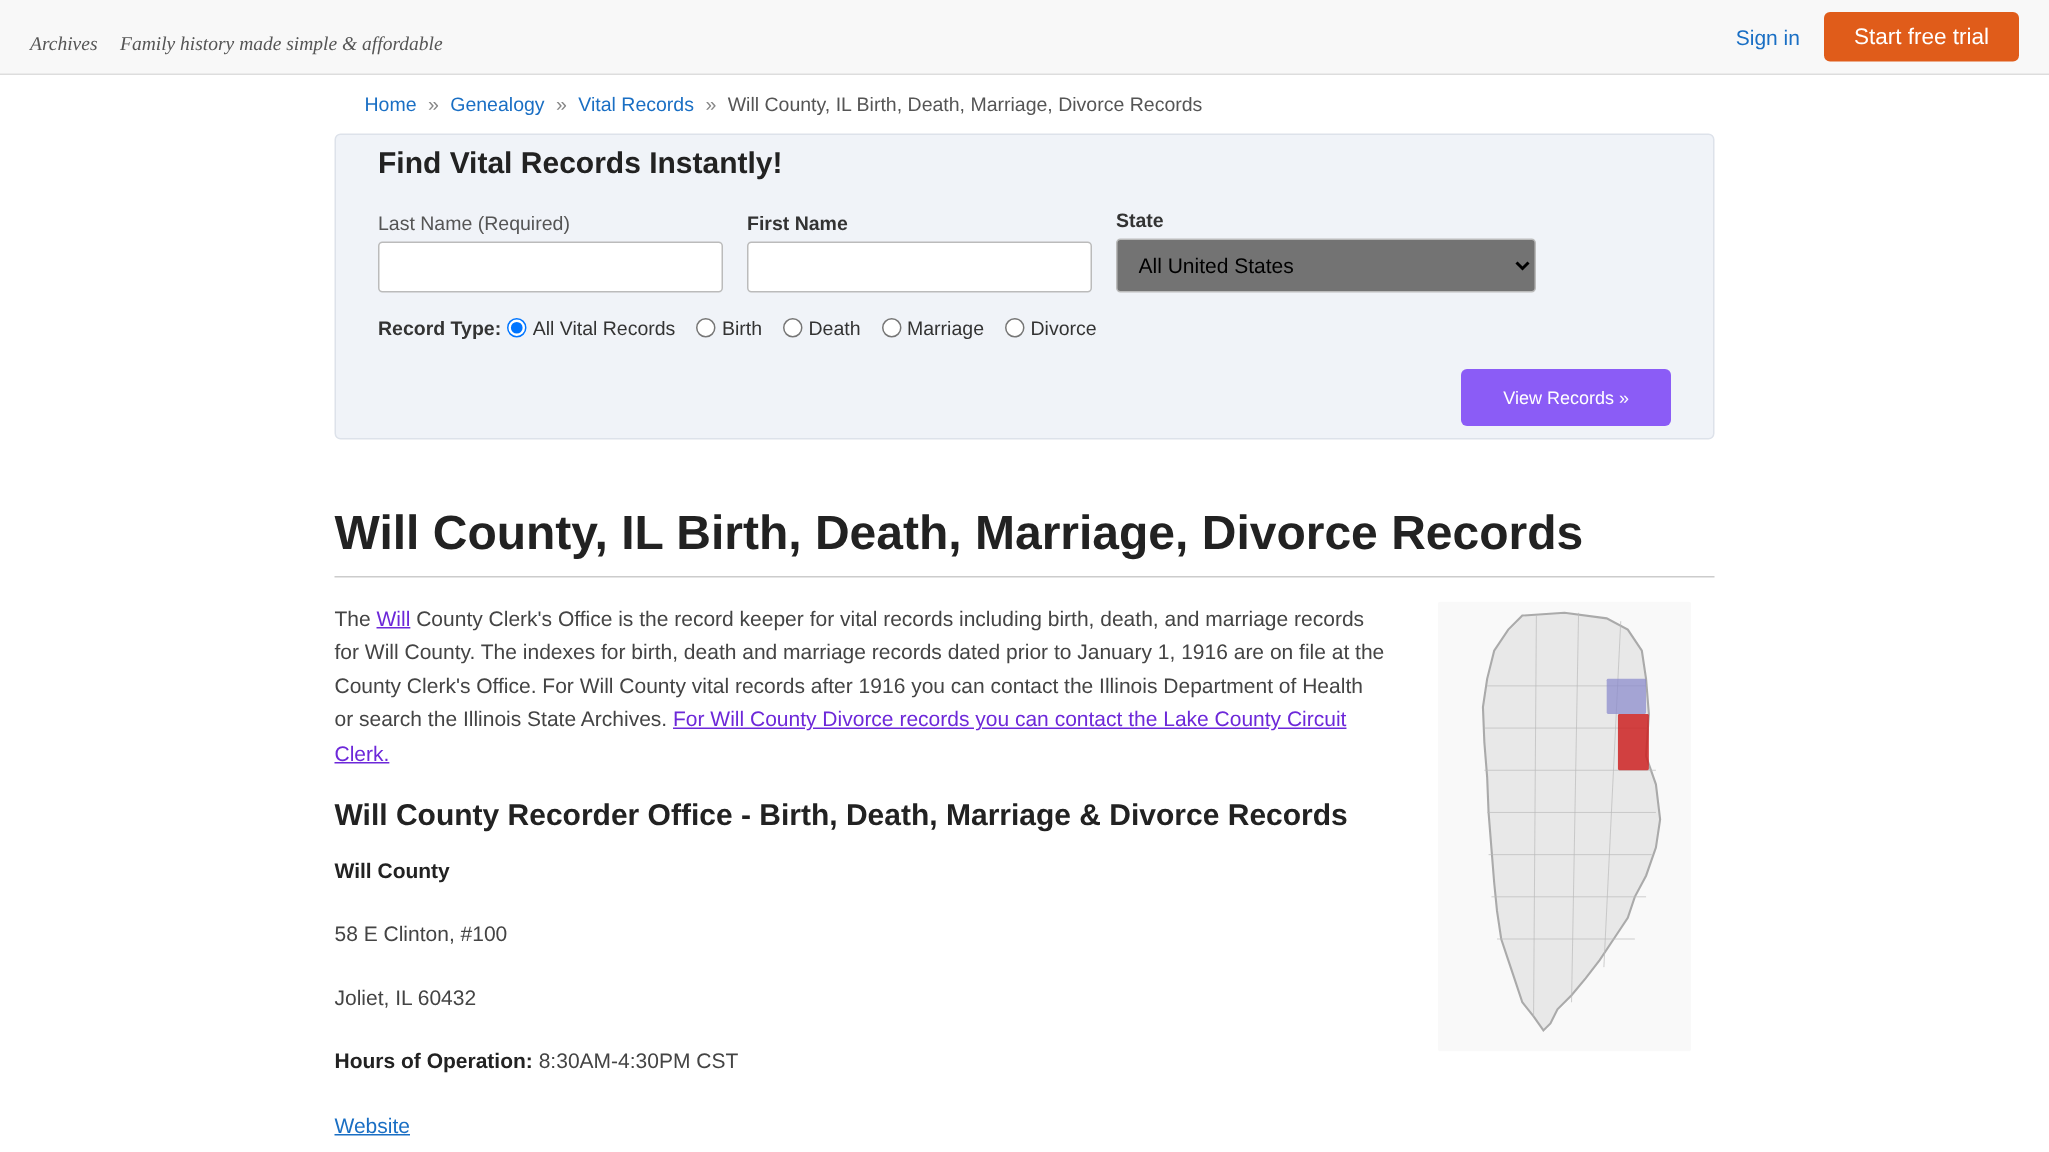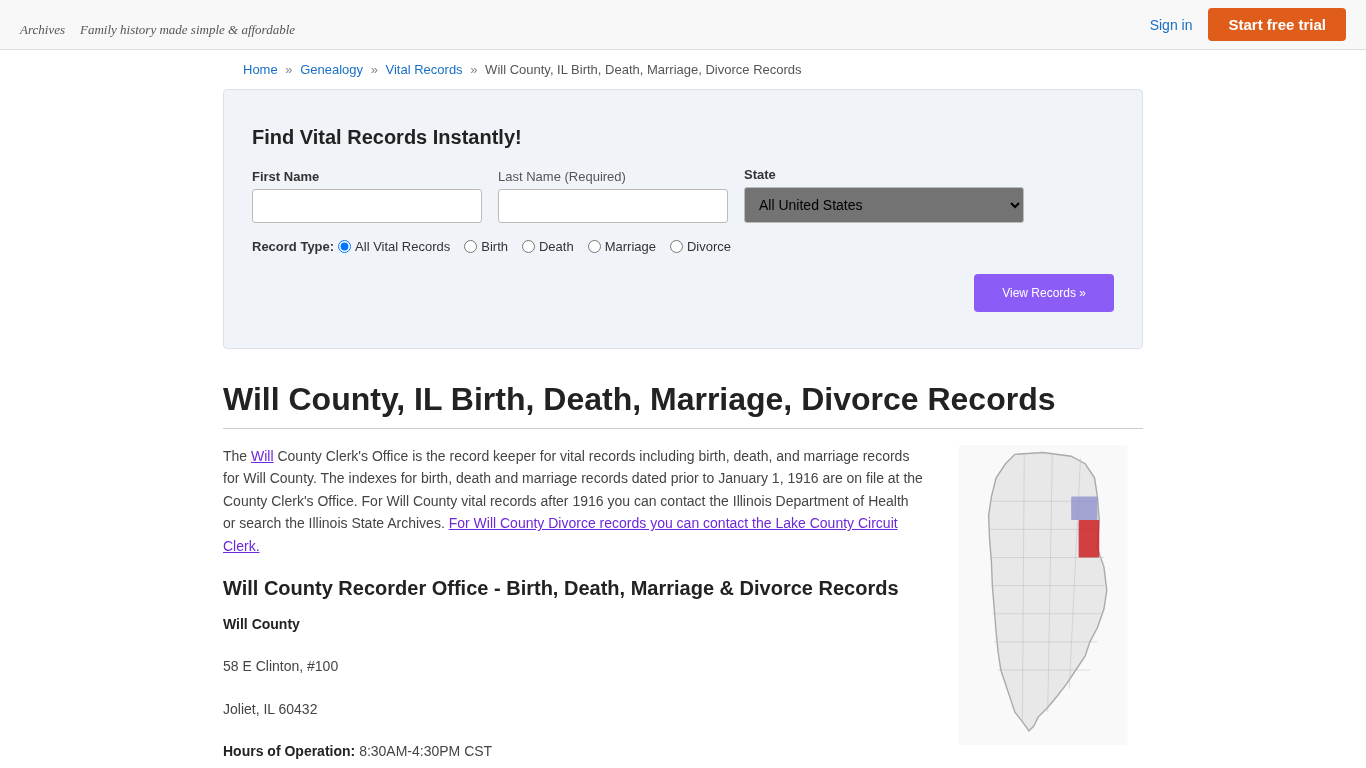--- a/index.html
+++ b/index.html
@@ -41,21 +41,21 @@
       text-decoration: none;
       font-size: 14px;
     }
     .start-trial-btn {
       background: #e05c1a;
       color: #fff;
       border: none;
       padding: 8px 20px;
       border-radius: 4px;
       font-size: 15px;
-      font-weight: bold;
+      font-weight: normal;
       cursor: pointer;
     }
 
     
     .breadcrumb {
       padding: 12px 20px;
       font-size: 13px;
       color: #555;
     }
     .breadcrumb a {
@@ -72,22 +72,22 @@
       max-width: 960px;
       margin: 0 auto;
       padding: 0 20px;
     }
 
     
     .search-box {
       background: #f0f3f8;
       border: 1px solid #dde2ea;
       border-radius: 4px;
-      padding: 36px 28px;
-      margin-bottom: 32px;
+      padding: 8px 28px;
+      margin-bottom: 44px;
     }
     .search-box h2 {
       font-size: 20px;
       font-weight: bold;
       color: #222;
       margin-bottom: 18px;
     }
     .search-fields {
       display: flex;
       gap: 16px;
@@ -251,27 +251,27 @@
     <span class="sep">»</span>
     <a href="#">Vital Records</a>
     <span class="sep">»</span>
     <span>Will County, IL Birth, Death, Marriage, Divorce Records</span>
   </div>
 
   <div class="search-box">
     <h2>Find Vital Records Instantly!</h2>
     <div class="search-fields">
       <div class="field-group">
+        <label>
+          <span>Last Name</span> <span style="font-weight:normal; color:#555;">(Required)</span>
+        </label>
+        <input type="text" style="">
+      </div>
+      <div class="field-group">
         <label>First Name</label>
-        <input type="text" style="">
-      </div>
-      <div class="field-group">
-        <label>
-          <span>Last Name</span> <span style="font-weight:normal; color:#555;">(Required)</span>
-        </label>
         <input type="text" style="">
       </div>
       <div class="field-group">
         <label>State</label>
         <select>
           <option>All United States</option>
           <option>Alabama</option>
           <option>Alaska</option>
           <option>Illinois</option>
         </select>

